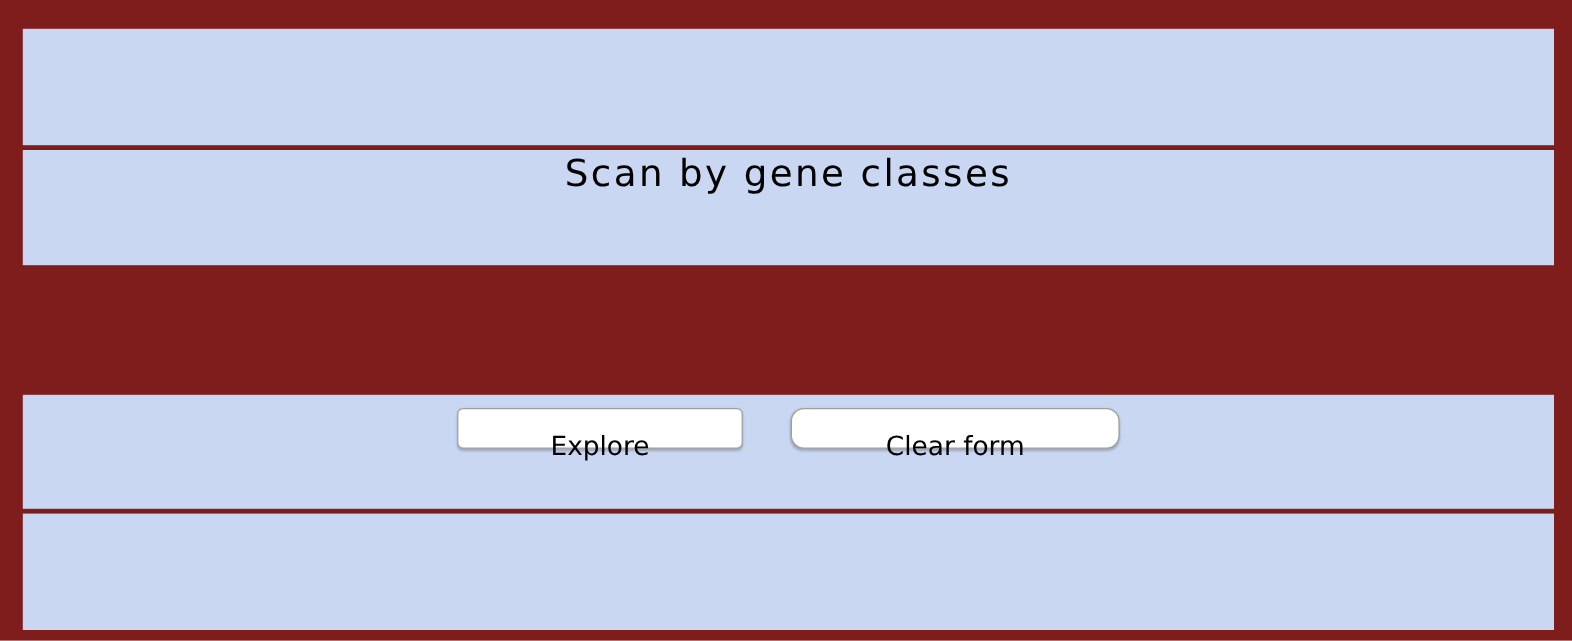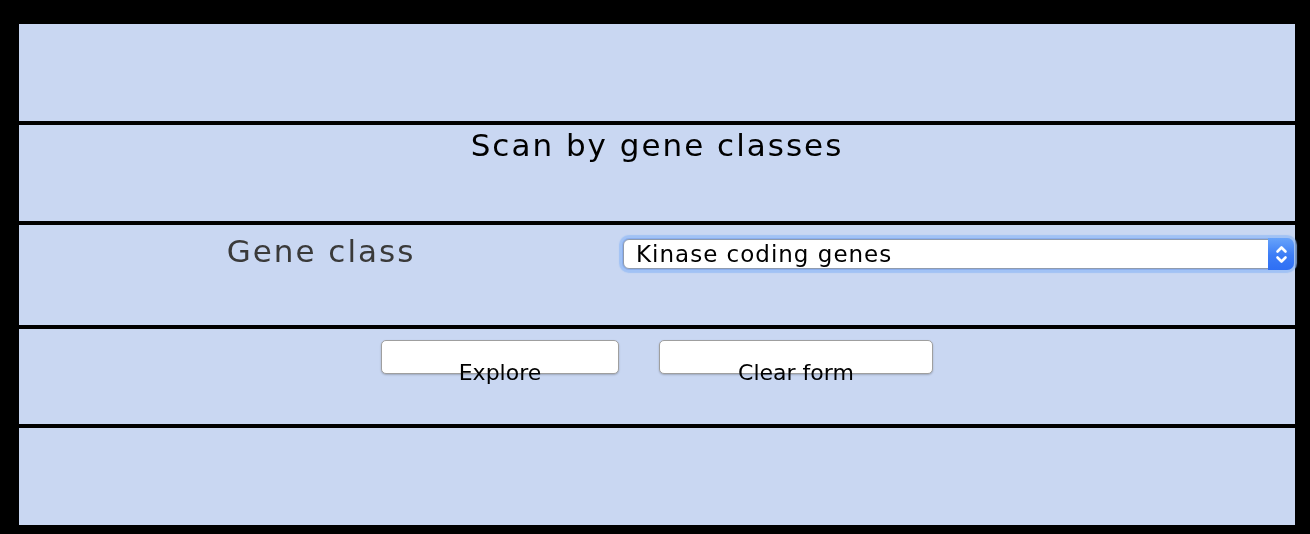--- a/index.html
+++ b/index.html
@@ -5,21 +5,21 @@
   html, body {
     margin: 0;
     padding: 0;
     background: #ffffff;
     font-family: "DejaVu Sans", "Liberation Sans", sans-serif;
   }
   .page {
     position: relative;
     width: 1310px;
     height: 534px;
-    background: #000000;
+    background: #7f1d1d;
     overflow: hidden;
   }
   .row {
     position: absolute;
     left: 19px;
     width: 1276px;
     background: #c9d7f2;
     box-sizing: border-box;
   }
   .row-spacer-top    { top: 24px;  height: 97px; }
@@ -96,47 +96,33 @@
     border-radius: 5px;
     box-shadow: 0 1px 2px rgba(0, 0, 0, 0.22);
     font-family: "DejaVu Sans", "Liberation Sans", sans-serif;
     font-size: 22px;
     color: #000000;
     cursor: pointer;
     padding: 16px;
     line-height: 32px;
   }
   .btn-explore { width: 238px; }
-  .btn-clear   { width: 274px; }
+  .btn-clear   { width: 274px; border-radius: 11px; }
 </style>
 </head>
 <body>
 
 <div class="page">
 
   <section class="row row-spacer-top"></section>
 
   <section class="row row-title">
     <h1 class="page-title">Scan by gene classes</h1>
   </section>
 
-  <section class="row row-gene">
-    <span class="gene-label">Gene class</span>
-    <div class="select-wrap">
-      <select class="gene-select">
-        <option selected="">Kinase coding genes</option>
-      </select>
-      <span class="select-cap">
-        <svg width="15" height="23" viewBox="0 0 15 23" aria-hidden="true">
-          <path d="M3.5 8.5 L7.5 4.5 L11.5 8.5" fill="none" stroke="#ffffff" stroke-width="2.6" stroke-linecap="round" stroke-linejoin="round"></path>
-          <path d="M3.5 14.5 L7.5 18.5 L11.5 14.5" fill="none" stroke="#ffffff" stroke-width="2.6" stroke-linecap="round" stroke-linejoin="round"></path>
-        </svg>
-      </span>
-    </div>
-  </section>
 
   <section class="row row-actions">
     <button type="button" class="btn btn-explore">Explore</button>
     <button type="button" class="btn btn-clear">Clear form</button>
   </section>
 
   <section class="row row-spacer-bottom"></section>
 
 </div>
 

